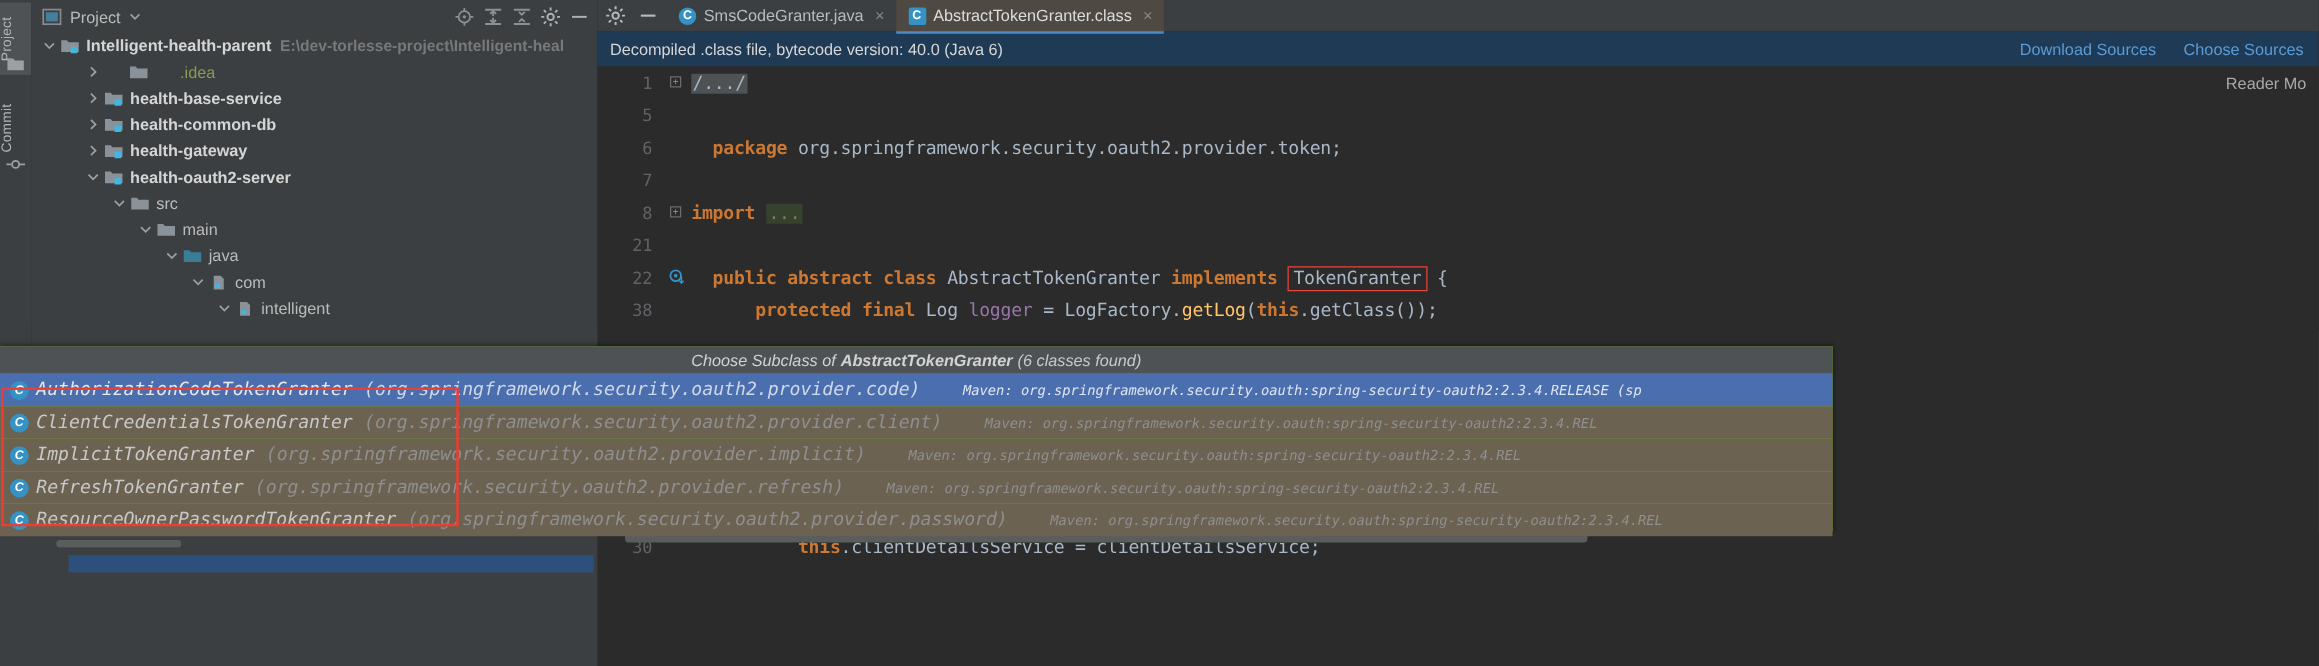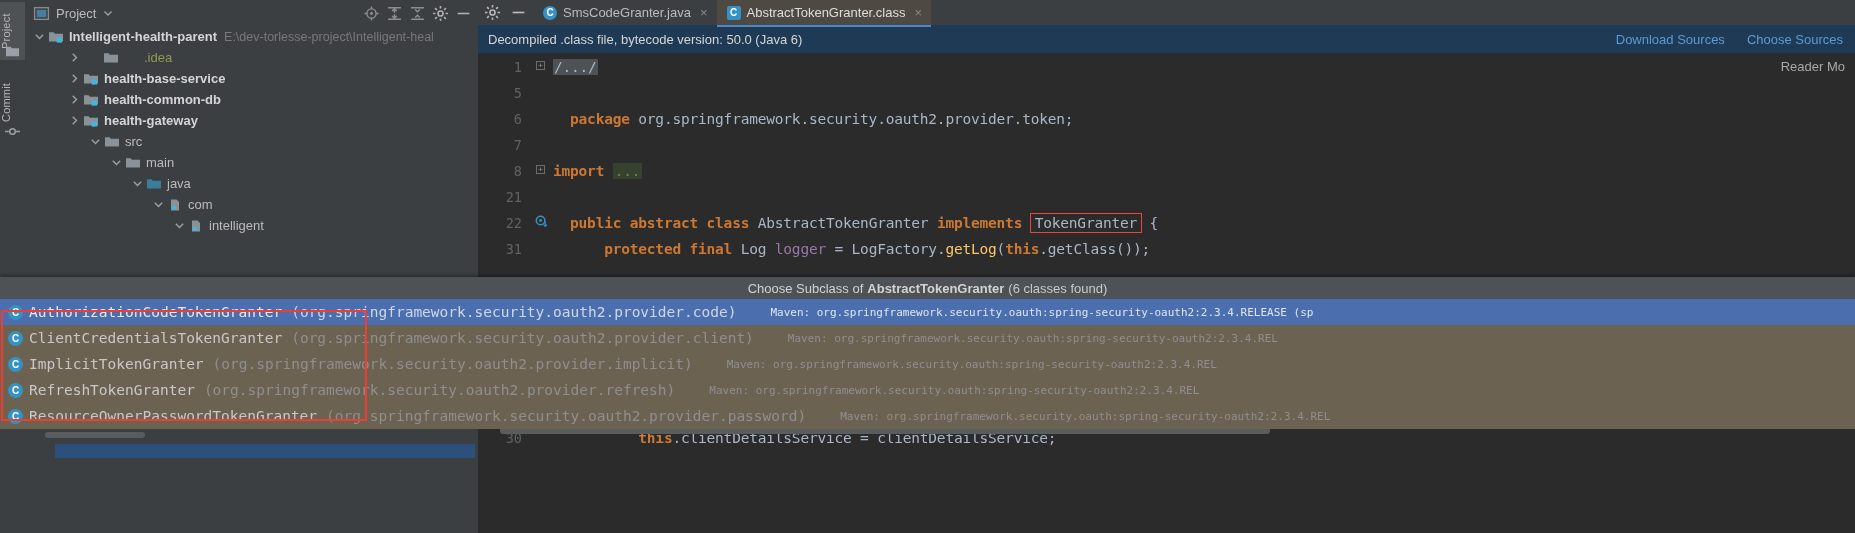--- a/index.html
+++ b/index.html
@@ -40,21 +40,21 @@
   .hdr-icon{width:17px;height:17px;opacity:.78;}
   #project-tree{position:relative;background:#3c3f41;}
   .trow{
     position:relative;height:21px;display:flex;align-items:center;
     font-size:13px;color:#bbbbbb;white-space:nowrap;
   }
   .arrow{width:13px;height:13px;flex:0 0 13px;margin-right:2px;}
   .ficon{width:16px;height:16px;flex:0 0 16px;margin-right:5px;}
   .tlabel{font-size:13px;}
   .bold{font-weight:bold;color:#d5d5d5;}
-  .dim{color:#787878;font-size:12.5px;margin-left:7px;font-weight:normal;text-align:right;}
+  .dim{color:#787878;font-size:12.5px;margin-left:7px;font-weight:bold;text-align:right;}
   .green{color:#8d9a53;}
 
   
   #editor-area{position:absolute;left:478px;top:0;right:0;height:533px;background:#2b2b2b;}
   #tabbar{height:25px;background:#3c3f41;display:flex;align-items:stretch;position:relative;}
   .tb-ctl{display:flex;align-items:center;padding:0 6px;}
   .etab{
     display:flex;align-items:center;gap:6px;padding:0 9px 0 10px;height:25px;
     font-size:13px;color:#bbbbbb;cursor:default;
   }
@@ -94,22 +94,22 @@
   .kw{color:#cc7832;font-weight:bold;}
   .ident{color:#a9b7c6;}
   .ylw{color:#ffc66d;}
   .purple{color:#9876aa;}
   .gray-fold{background:#4e5254;color:#a9b7c6;padding:0 1px;}
   .green-fold{background:#36422e;color:#6a8759;padding:0 2px;}
   .hl-box{border:1.5px solid #e8453c;padding:1px 4px;margin:0 -1px;}
 
   
   #popup{
-    position:absolute;left:0;top:277px;width:1855px;height:148px;
-    background:#84cc16;z-index:30;box-shadow:0 -1px 4px rgba(0,0,0,.45);
+    position:absolute;left:0;top:277px;width:1466px;height:148px;
+    background:#84cc16;z-index:30;box-shadow:0 -1px 4px rgba(0,0,0,.45);font-style:italic;
   }
   #popup-title{
     height:22px;display:flex;align-items:center;justify-content:center;
     font-size:13px;color:#d2d2d2;background:#4e5254;
   }
   #popup-title b{margin:0 4px;}
   #popup-title .cnt{color:#c9c9c9;}
   #popup-list{position:relative;}
   .prow{
     height:26px;display:flex;align-items:center;padding-left:8px;
@@ -252,20 +252,30 @@
       </div>
       <div class="trow" style="padding-left: 43px;">
         <svg class="arrow" viewBox="0 0 12 12">
           <path d="M4.4 2.6L7.8 6l-3.4 3.4" fill="none" stroke="#9aa0a6" stroke-width="1.3"></path>
         </svg>
         <svg class="ficon" viewBox="0 0 16 16">
           <path d="M1 3.2h4.6l1.2 1.5H15v7.8H1z" fill="#8a9299"></path>
           <rect x="8.6" y="8.6" width="5.4" height="5" fill="#40b6e0"></rect>
         </svg>
         <span class="tlabel bold">health-gateway</span>
+      </div>
+      <div class="trow" style="padding-left: 43px;">
+        <svg class="arrow" viewBox="0 0 12 12">
+          <path d="M2.6 4.4L6 7.8l3.4-3.4" fill="none" stroke="#9aa0a6" stroke-width="1.3"></path>
+        </svg>
+        <svg class="ficon" viewBox="0 0 16 16">
+          <path d="M1 3.2h4.6l1.2 1.5H15v7.8H1z" fill="#8a9299"></path>
+          <rect x="8.6" y="8.6" width="5.4" height="5" fill="#40b6e0"></rect>
+        </svg>
+        <span class="tlabel bold">health-oauth2-server</span>
       </div>
       <div class="trow" style="padding-left: 64px;">
         <svg class="arrow" viewBox="0 0 12 12">
           <path d="M2.6 4.4L6 7.8l3.4-3.4" fill="none" stroke="#9aa0a6" stroke-width="1.3"></path>
         </svg>
         <svg class="ficon" viewBox="0 0 16 16">
           <path d="M1 3.2h4.6l1.2 1.5H15v7.8H1z" fill="#8a9299"></path>
         </svg>
         <span class="tlabel">src</span>
       </div>
@@ -330,21 +340,21 @@
         </div>
         <div class="etab active">
           <span class="cls-badge file">C</span>
           <span>AbstractTokenGranter.class</span>
           <span class="x">×</span>
         </div>
       </div>
   </div>
 
   <div id="notif-bar">
-    <span>Decompiled .class file, bytecode version: 50.0 (Java 6)</span>
+    <span>Decompiled .class file, bytecode version: 40.0 (Java 6)</span>
     <span class="links">
       <a href="#">Download Sources</a>
       <a href="#">Choose Sources</a>
     </span>
   </div>
 
   <div id="code-wrap">
     <div id="reader-mode">Reader Mo</div>
     <div id="code-lines">
         <div class="cline">
@@ -386,21 +396,21 @@
           <span class="foldcol">
             <svg class="runmark" viewBox="0 0 14 14">
               <circle cx="6" cy="6" r="4.6" fill="none" stroke="#3592c4" stroke-width="1.6"></circle>
               <circle cx="6" cy="6" r="1.6" fill="#3592c4"></circle>
               <path d="M11 7v5M9.2 10.4L11 12.4l1.8-2" fill="none" stroke="#3592c4" stroke-width="1.2"></path>
             </svg>
           </span>
           <span class="ctext mono">&nbsp;&nbsp;<span class="kw">public</span>&nbsp;<span class="kw">abstract</span>&nbsp;<span class="kw">class</span><span class="ident">&nbsp;AbstractTokenGranter&nbsp;</span><span class="kw">implements</span>&nbsp;<span class="ident hl-box">TokenGranter</span><span class="ident">&nbsp;{</span></span>
         </div>
         <div class="cline">
-          <span class="gut mono">31</span>
+          <span class="gut mono">38</span>
           <span class="foldcol"></span>
           <span class="ctext mono">&nbsp;&nbsp;&nbsp;&nbsp;&nbsp;&nbsp;<span class="kw">protected</span>&nbsp;<span class="kw">final</span><span class="ident">&nbsp;Log&nbsp;</span><span class="purple">logger</span><span class="ident">&nbsp;=&nbsp;LogFactory.</span><span class="ylw">getLog</span><span class="ident">(</span><span class="kw">this</span><span class="ident">.getClass());</span></span>
         </div>
       </div>
   </div>
 </div>
 
 <div id="bot-left">
   <div id="hscroll-track">
     <div id="hscroll-thumb"></div>

